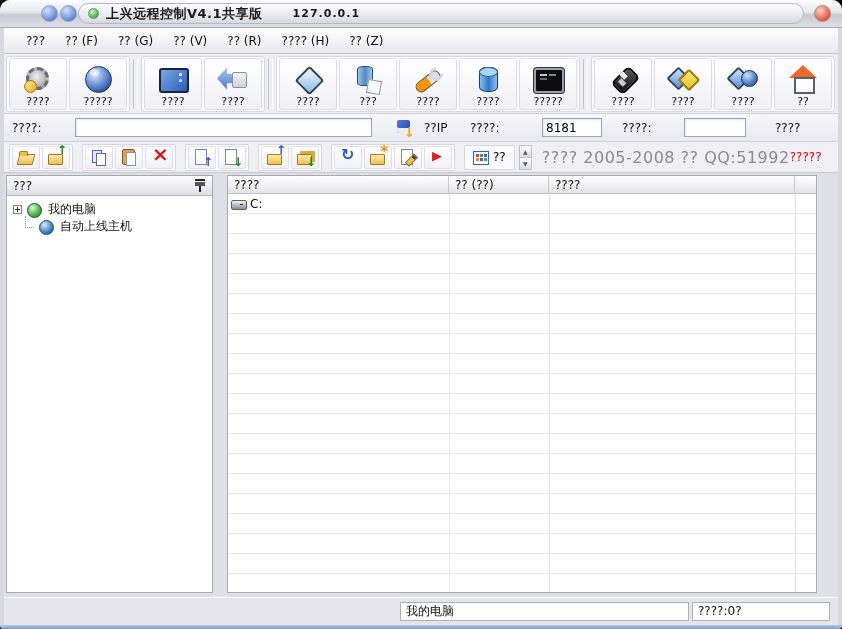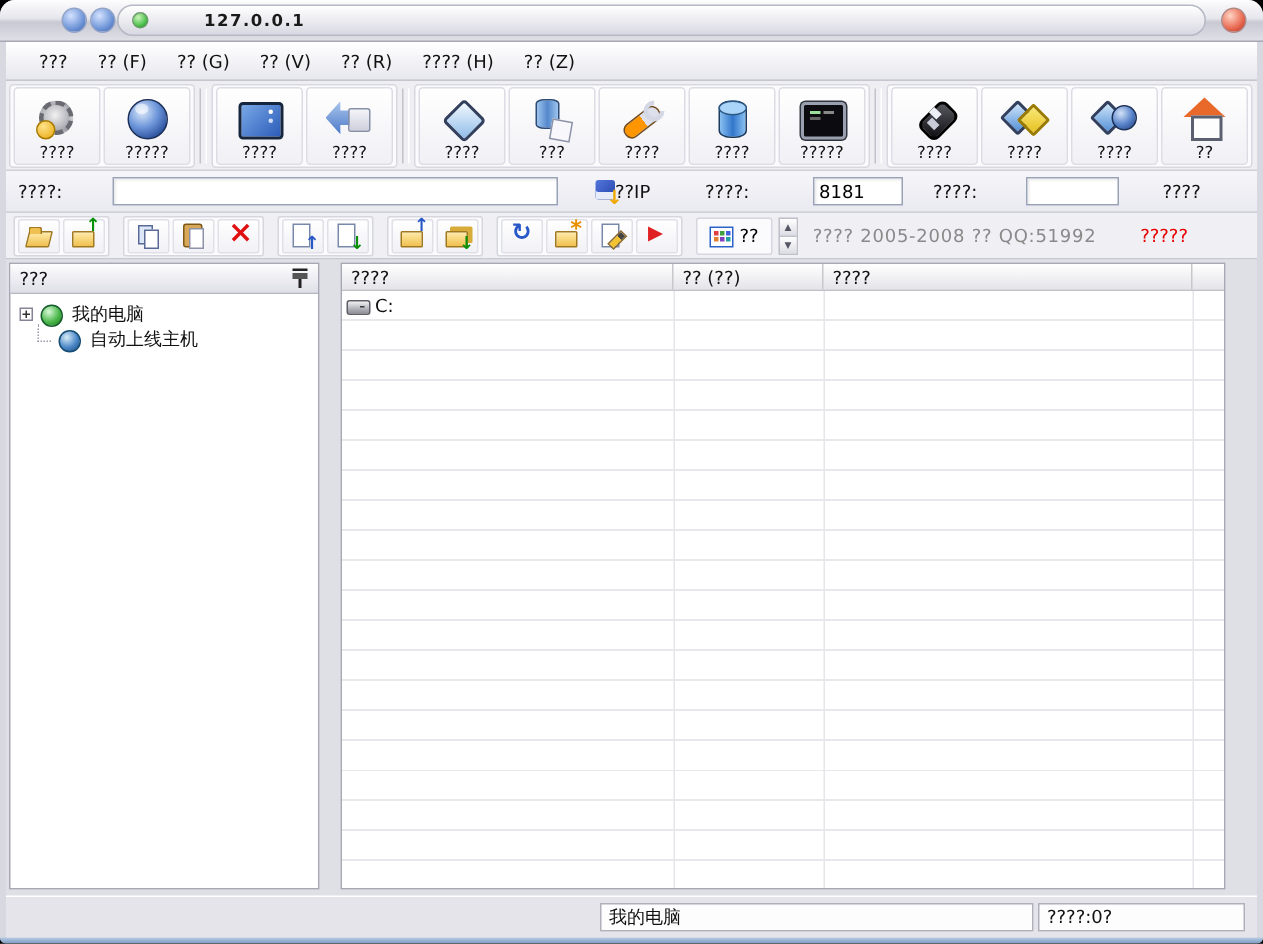--- a/index.html
+++ b/index.html
@@ -47,21 +47,21 @@
   .sbtn{width:28px;height:23px;margin:0 1px;border:1px solid #e0e0e8;border-radius:2px;
     background:linear-gradient(#ffffff,#f1f1f6);display:flex;align-items:center;justify-content:center;cursor:default;}
   .widebtn{height:25px;display:flex;align-items:center;gap:5px;padding:0 8px;font-size:12px;
     background:#fbfbfd;border:1px solid #d6d6de;border-radius:2px;margin-right:4px;}
   .spinner{width:13px;height:25px;display:flex;flex-direction:column;border:1px solid #c0c0ca;background:#e8e8ee;flex:none;}
   .spin-btn{flex:1;display:flex;align-items:center;justify-content:center;font-size:6px;color:#556;
     background:linear-gradient(#fff,#dcdce4);}
   .spin-btn.up{border-bottom:1px solid #c0c0ca;}
   .spin-btn.up::before{content:"▲";}
   .spin-btn.dn::before{content:"▼";}
-  .copyright{font-size:12px;color:#8a8a8a;margin-left:10px;letter-spacing:.5px;white-space:nowrap;}
+  .copyright{font-size:16px;color:#8a8a8a;margin-left:10px;letter-spacing:.5px;white-space:nowrap;}
   .notice{font-size:12px;margin-left:auto;margin-right:46px;color:#e80000;white-space:nowrap;}
   
   .main{flex:1;position:relative;background:#dfdfe6;margin:0 4px;}
   .leftpanel{position:absolute;left:2px;top:2px;width:207px;bottom:4px;background:#fff;border:1px solid #a8a8b4;}
   .lp-head{height:20px;background:linear-gradient(#fdfdfe,#dfdfe8);border-bottom:1px solid #b8b8c2;
     display:flex;align-items:center;padding:0 6px;font-size:12px;color:#111;}
   .pin{margin-left:auto;position:relative;width:12px;height:15px;cursor:default;}
   .pin::before{content:"";position:absolute;left:1px;top:1px;width:10px;height:7px;
     background:linear-gradient(#222 0 2px,rgba(0,0,0,0) 2px 3px,#555 3px 7px);}
   .pin::after{content:"";position:absolute;left:5px;top:8px;width:2px;height:6px;background:#222;}
@@ -162,20 +162,21 @@
 </head>
 <body>
 
 <div class="window">
 
   <div class="titlebar">
     <div class="orb blue b1"></div>
     <div class="orb blue b2"></div>
     <div class="title-pill">
       <span class="dot"></span>
+      <span class="title-text">上兴远程控制V4.1共享版</span>
       <span class="title-ip">127.0.0.1</span>
     </div>
     <div class="orb red"></div>
   </div>
 
   <div class="menubar">
 
       <div class="menu-item"><span>???</span></div>
 
       <div class="menu-item"><span>?? (F)</span></div>
@@ -267,21 +268,21 @@
           <span class="bicon" data-icon="home-icon"></span>
           <span class="blabel">??</span>
         </div>
       </div>
   </div>
 
   <div class="addrrow">
     <span class="lbl" style="left:8px">????:</span>
     <input class="txt" style="left: 71px; width: 297px;" value="">
     <span class="sicon" style="position:absolute;left:393px;top:5px" data-icon="save-ip-icon"></span>
-    <span class="lbl" style="left:406px">??IP</span>
+    <span class="lbl" style="left:420px">??IP</span>
     <span class="lbl" style="left:466px">????:</span>
     <input class="txt" style="left: 538px; width: 60px;" value="8181">
     <span class="lbl" style="left:618px">????:</span>
     <input class="txt" style="left: 680px; width: 62px;" value="">
     <span class="lbl" style="left:771px">????</span>
   </div>
 
   <div class="smallbar">
     <div class="sgroup">
 

